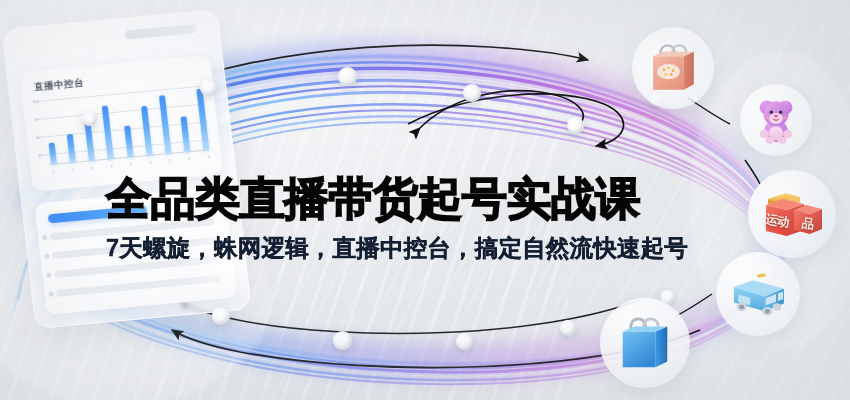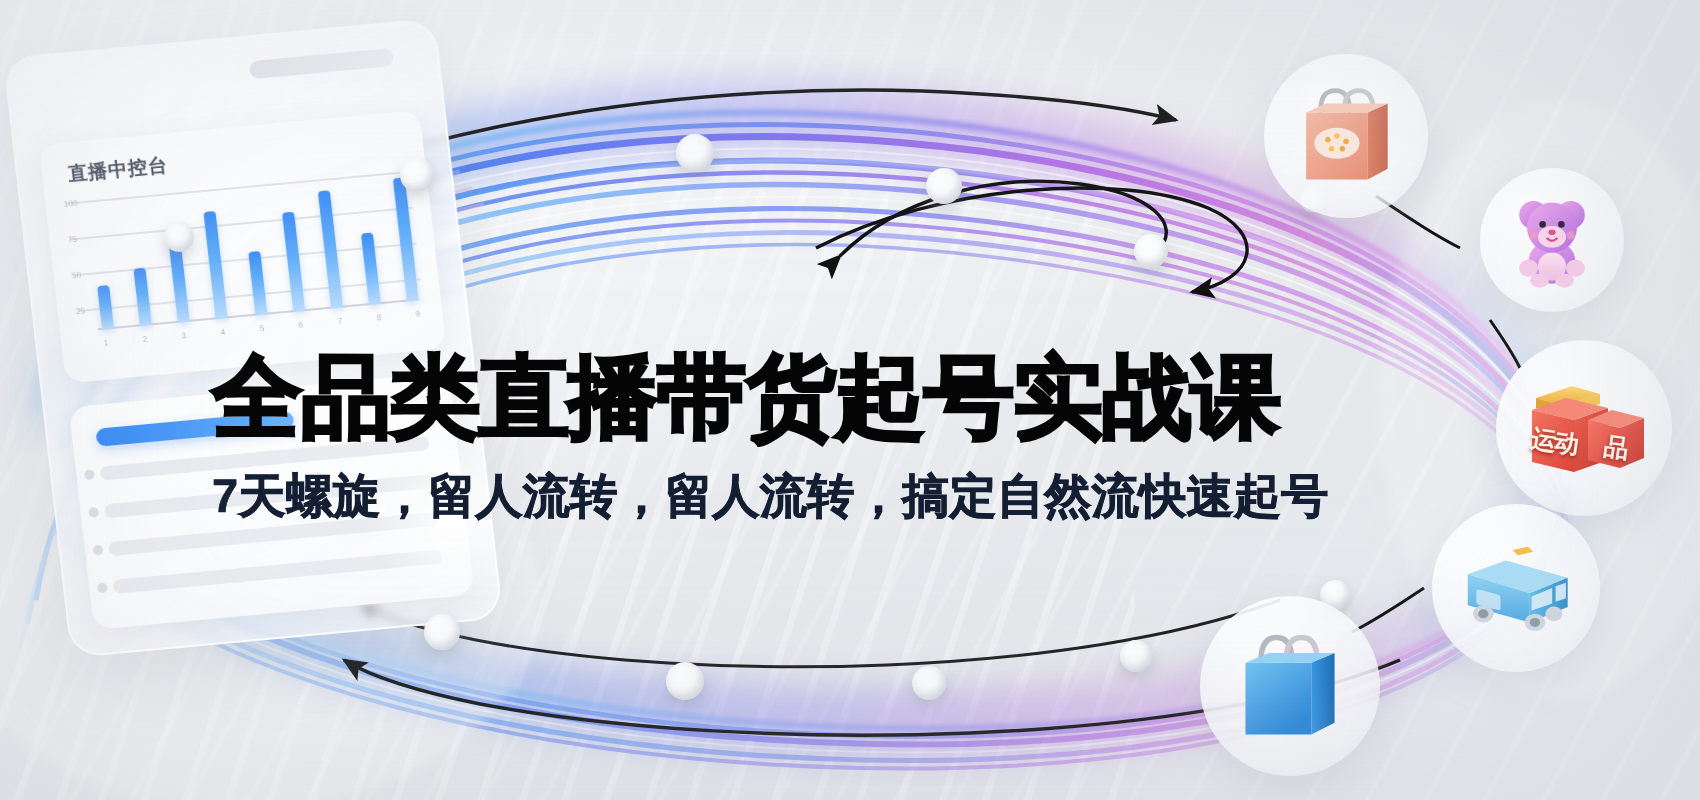--- a/index.html
+++ b/index.html
@@ -425,17 +425,17 @@
       <path d="M17 19 q0 -12 8 -12 q8 0 8 12" fill="none" stroke="#b4b9c0" stroke-width="2.8" stroke-linecap="round"></path>
       <path d="M30 19 q0 -12 8 -12 q8 0 8 12" fill="none" stroke="#c6cbd2" stroke-width="2.8" stroke-linecap="round"></path>
       <path d="M9 20 L43 20 L43 57 L9 57 Z" fill="url(#bb1)"></path>
       <path d="M43 20 L55 15 L55 51 L43 57 Z" fill="url(#bb2)"></path>
       <path d="M9 20 L21 15 L55 15 L43 20 Z" fill="#93d3f7"></path>
     </svg>
   </div>
 
   <div id="headline">
     <div id="title">全品类直播带货起号实战课</div>
-    <div id="subtitle">7天螺旋，留人流转，留人流转，搞定自然流快速起号</div>
+    <div id="subtitle">7天螺旋，蛛网逻辑，直播中控台，搞定自然流快速起号</div>
   </div>
 
   <div class="vignette"></div>
 </div>
 
 </body></html>

